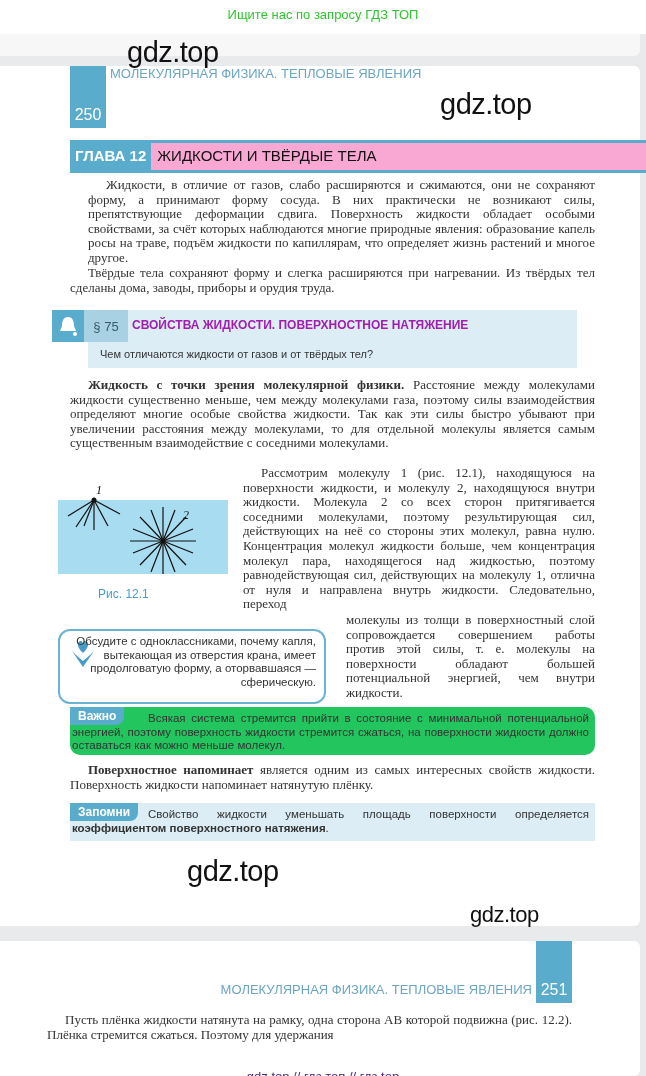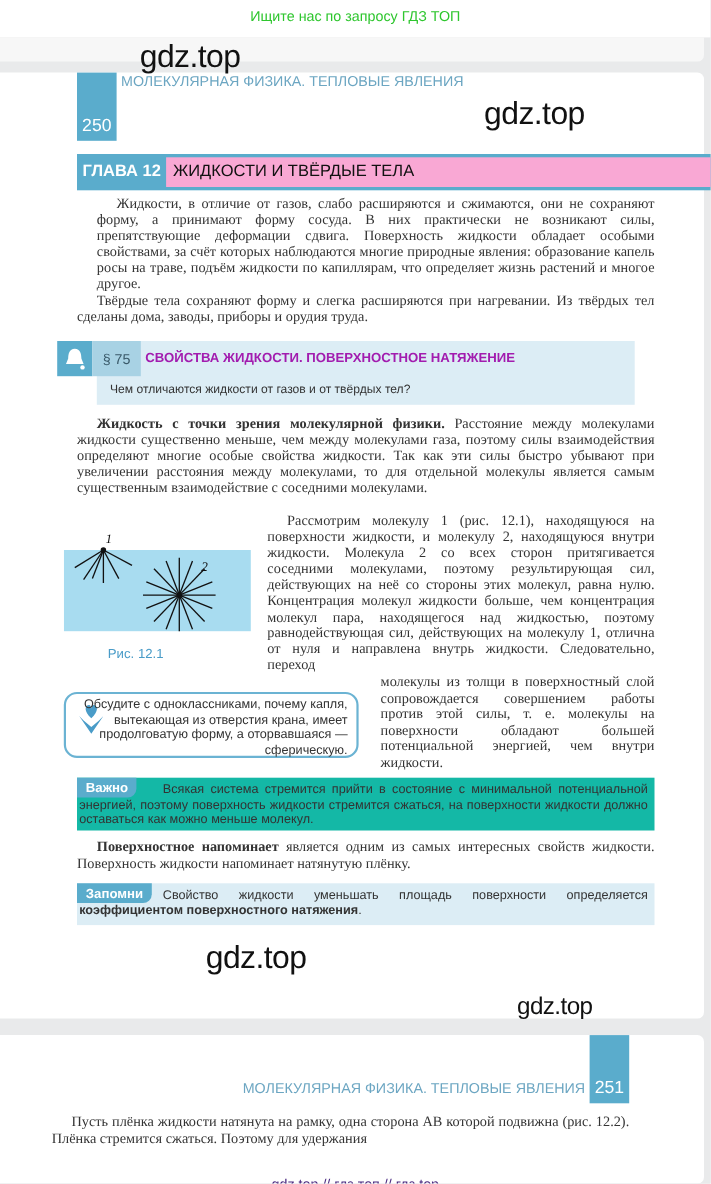--- a/index.html
+++ b/index.html
@@ -35,25 +35,25 @@
   .para-head { position: absolute; left: 52px; top: 310px; width: 525px; height: 58px; }
   .para-head .bg { position: absolute; left: 36px; top: 0; right: 0; bottom: 0; background: #dcedf5; }
   .bell { position: absolute; left: 0; top: 0; width: 32px; height: 32px; background: #5aaccc; display: flex; align-items: center; justify-content: center; }
   .secnum { position: absolute; left: 32px; top: 0; height: 32px; width: 44px; background: #a8d2e4; font-family: "Liberation Sans", sans-serif; font-size: 13px; color: #3a5a6a; display: flex; align-items: center; justify-content: center; }
   .sectitle { position: absolute; left: 80px; top: 8px; font-family: "Liberation Sans", sans-serif; font-weight: bold; font-size: 12px; color: #a21caf; }
   .secq { position: absolute; left: 48px; top: 38px; font-family: "Liberation Sans", sans-serif; font-size: 11px; color: #333; text-align: right; }
 
   .fig { position: absolute; left: 58px; top: 486px; width: 180px; height: 88px; }
   .figcap { position: absolute; left: 98px; top: 587px; font-family: "Liberation Sans", sans-serif; font-size: 12px; color: #4a9cc8; }
 
-  .discuss { position: absolute; left: 58px; top: 629px; width: 268px; height: 60px; border: 2px solid #6bb3d3; border-radius: 12px; }
+  .discuss { position: absolute; left: 58px; top: 629px; width: 268px; height: 75px; border: 2px solid #6bb3d3; border-radius: 12px; }
   .discuss .ic { position: absolute; left: 6px; top: 8px; width: 34px; height: 30px; }
   .discuss .t { position: absolute; left: 2px; right: 8px; top: 4px; font-family: "Liberation Sans", sans-serif; font-size: 11.5px; line-height: 13.5px; color: #333; text-align: right; }
 
-  .important { position: absolute; left: 70px; top: 707px; width: 525px; height: 48px; background: #14b8a6; }
+  .important { position: absolute; left: 70px; top: 707px; width: 525px; height: 48px; background: #22c55e; border-radius: 10px; }
   .tag { position: absolute; left: 0; top: 0; background: #5aaccc; color: #fff; font-family: "Liberation Sans", sans-serif; font-weight: bold; font-size: 12px; padding: 2px 8px; border-radius: 0 0 8px 0; }
   .important .t, .remember .t { position: absolute; left: 0; right: 6px; top: 5px; font-family: "Liberation Sans", sans-serif; font-size: 11.5px; line-height: 13.5px; color: #333; text-align: justify; text-indent: 76px; padding-left: 2px; }
 
   .remember { position: absolute; left: 70px; top: 803px; width: 525px; height: 38px; background: #dcedf5; }
 
   .runhead2 { position: absolute; left: 0; top: 941px; width: 572px; height: 62px; display: flex; justify-content: flex-end; align-items: flex-end; }
   .runhead2 .runtitle { margin-right: 4px; margin-left: 0; }
 
   .footer { position: absolute; left: 0; top: 1049px; width: 646px; text-align: center; font-family: "Liberation Sans", sans-serif; font-size: 13px; color: #4a2a80; margin-top: 20px; }
 </style>

